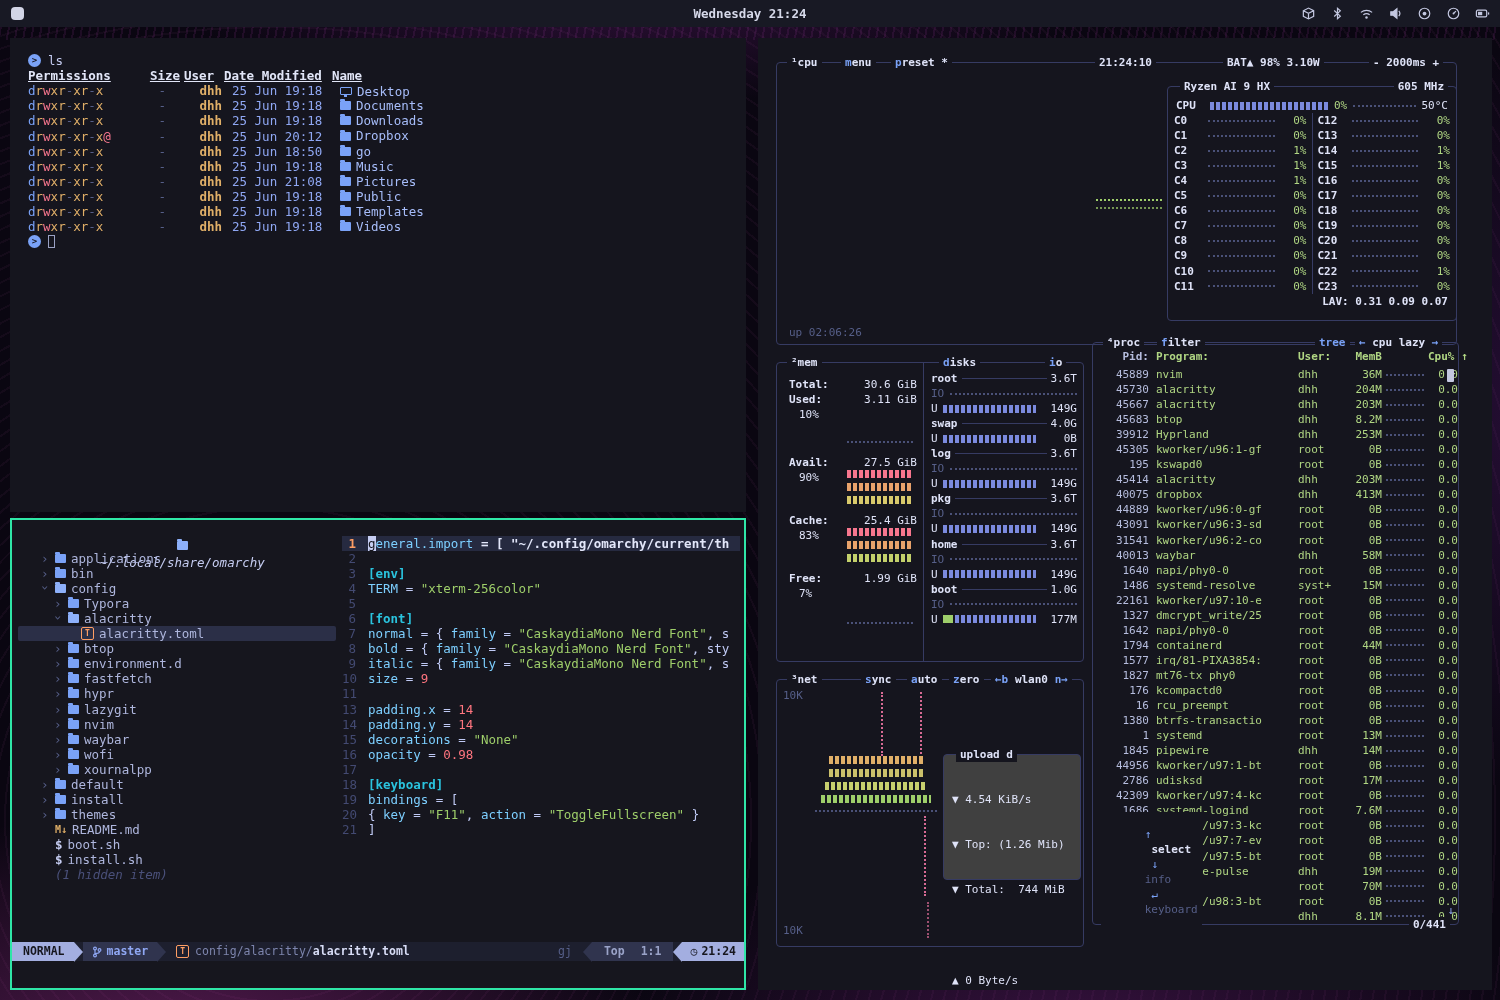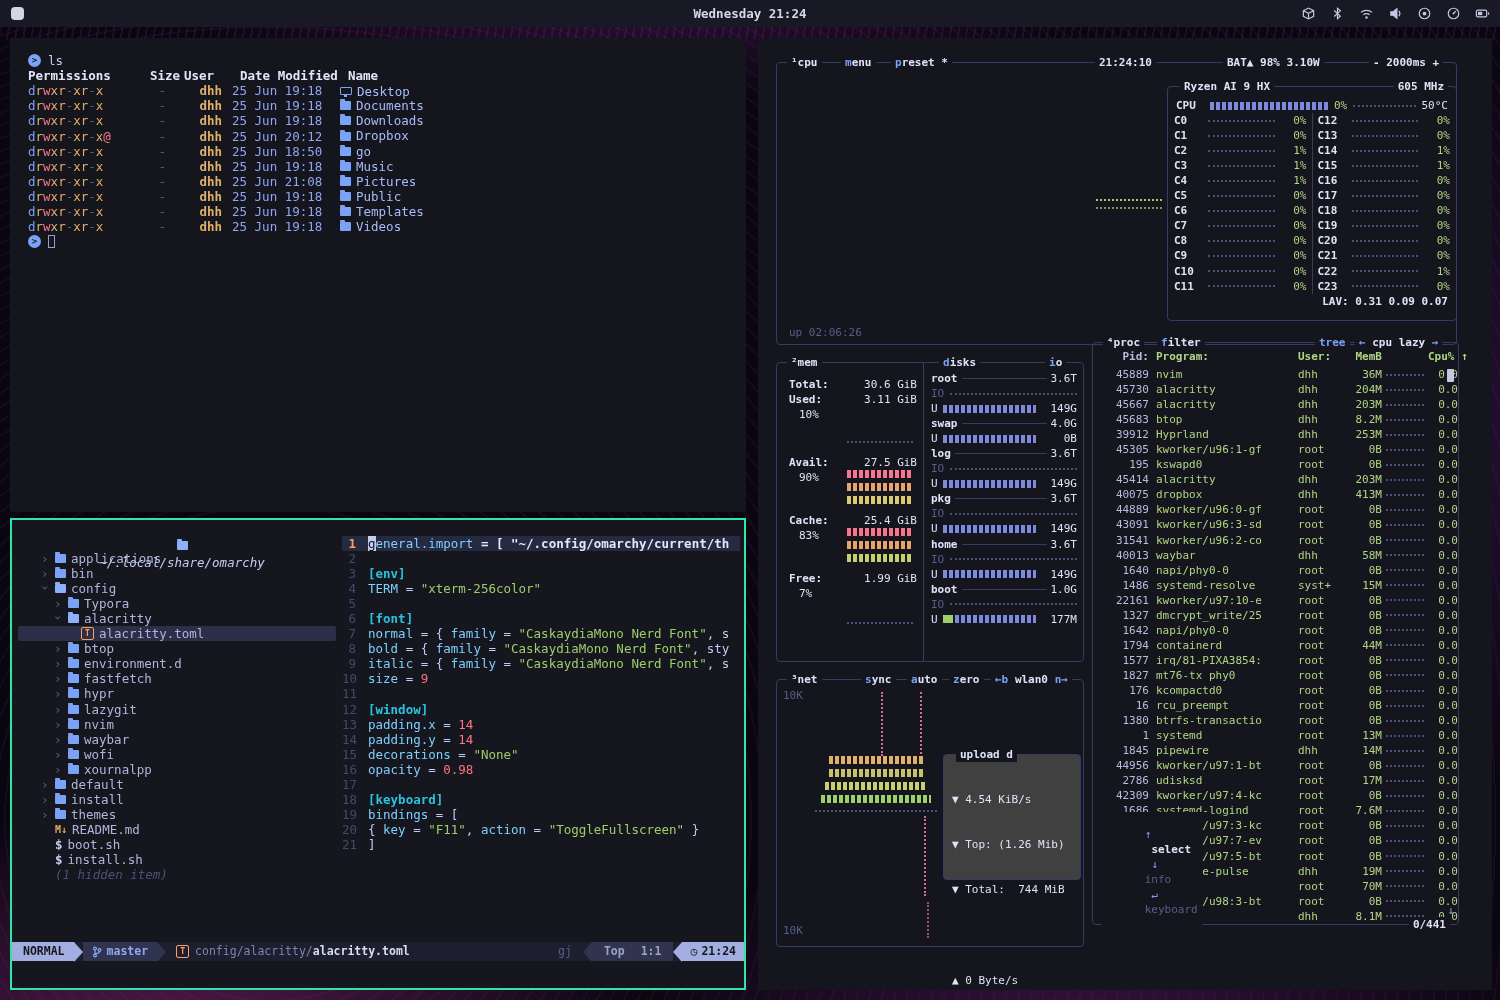--- a/index.html
+++ b/index.html
@@ -29,21 +29,21 @@
 #ls-term{left:10px;top:38px;width:736px;height:474px;padding:15px 0 0 18px;font-size:12.5px;line-height:15.1px}
 #nvim{left:10px;top:518px;width:736px;height:472px;background:#16161e;border:2px solid #2fe6a7;font-size:12.5px;line-height:15.05px}
 #btop{left:758px;top:38px;width:734px;height:952px;font-size:11px;line-height:15.05px}
 
 .lsrow{display:flex;height:15.1px;align-items:baseline;white-space:pre}
 .col-perm{width:114px}
 .col-size{width:24px;text-align:right}
 .col-user{width:40px;margin-left:16px;text-align:right}
 .col-date{width:100px;margin-left:10px}
 .col-name{margin-left:8px;display:flex;align-items:center;gap:5px}
-.hdr span{color:#e2e6f8;font-weight:bold;}
+.hdr span{color:#e2e6f8;font-weight:bold;text-decoration:underline}
 .c-blue{color:#7aa2f7}.c-yel{color:#e0af68}.c-red{color:#f7768e}.c-dim{color:#565f89}
 .u-user{color:#e0af68;font-weight:bold}
 .d-date{color:#8fa7f3}
 .n-name{color:#a7bdfa}
 .promptrow{display:flex;align-items:center;gap:7px;height:15.1px}
 .picon{width:13px;height:13px;border-radius:50%;background:#7aa2f7;color:#15151e;font-size:9px;font-weight:bold;
   display:inline-flex;align-items:center;justify-content:center;flex:none}
 .curs{width:7px;height:13px;border:1px solid #9aa1c4;display:inline-block}
 .ic-fo{width:11px;height:9px;background:#7aa2f7;border-radius:1px;position:relative;display:inline-block;flex:none}
 .ic-fo::before{content:"";position:absolute;top:-2px;left:0;width:5px;height:2px;background:inherit;border-radius:1px 1px 0 0}
@@ -164,21 +164,21 @@
 
 <div id="ls-term" class="win">
   <div class="promptrow">
     <span class="picon">&gt;</span>
     <span>ls</span>
   </div>
   <div class="lsrow hdr">
     <span class="col-perm">Permissions</span>
     <span class="col-size" style="width:38px">Size</span>
     <span class="col-user" style="width:40px;text-align:left;margin-left:4px">User</span>
-    <span class="col-date" style="margin-left:16px">Date Modified</span>
+    <span class="col-date" style="margin-left:0">Date Modified</span>
     <span style="margin-left:8px">Name</span>
   </div>
   <div id="ls-rows">
       <div class="lsrow"><span class="col-perm"><span class="c-blue">d</span><span class="c-yel">r</span><span class="c-red">w</span><span class="c-yel">x</span><span class="c-yel">r</span><span class="c-dim">-</span><span class="c-yel">x</span><span class="c-yel">r</span><span class="c-dim">-</span><span class="c-yel">x</span></span><span class="col-size c-dim">-</span><span class="col-user u-user">dhh</span><span class="col-date d-date">25 Jun 19:18</span><span class="col-name"><span class="ic-mon"></span><span class="n-name">Desktop</span></span></div>
       <div class="lsrow"><span class="col-perm"><span class="c-blue">d</span><span class="c-yel">r</span><span class="c-red">w</span><span class="c-yel">x</span><span class="c-yel">r</span><span class="c-dim">-</span><span class="c-yel">x</span><span class="c-yel">r</span><span class="c-dim">-</span><span class="c-yel">x</span></span><span class="col-size c-dim">-</span><span class="col-user u-user">dhh</span><span class="col-date d-date">25 Jun 19:18</span><span class="col-name"><span class="ic-fo"></span><span class="n-name">Documents</span></span></div>
       <div class="lsrow"><span class="col-perm"><span class="c-blue">d</span><span class="c-yel">r</span><span class="c-red">w</span><span class="c-yel">x</span><span class="c-yel">r</span><span class="c-dim">-</span><span class="c-yel">x</span><span class="c-yel">r</span><span class="c-dim">-</span><span class="c-yel">x</span></span><span class="col-size c-dim">-</span><span class="col-user u-user">dhh</span><span class="col-date d-date">25 Jun 19:18</span><span class="col-name"><span class="ic-fo"></span><span class="n-name">Downloads</span></span></div>
       <div class="lsrow"><span class="col-perm"><span class="c-blue">d</span><span class="c-yel">r</span><span class="c-red">w</span><span class="c-yel">x</span><span class="c-yel">r</span><span class="c-dim">-</span><span class="c-yel">x</span><span class="c-yel">r</span><span class="c-dim">-</span><span class="c-yel">x</span><span class="c-red">@</span></span><span class="col-size c-dim">-</span><span class="col-user u-user">dhh</span><span class="col-date d-date">25 Jun 20:12</span><span class="col-name"><span class="ic-fo"></span><span class="n-name">Dropbox</span></span></div>
       <div class="lsrow"><span class="col-perm"><span class="c-blue">d</span><span class="c-yel">r</span><span class="c-red">w</span><span class="c-yel">x</span><span class="c-yel">r</span><span class="c-dim">-</span><span class="c-yel">x</span><span class="c-yel">r</span><span class="c-dim">-</span><span class="c-yel">x</span></span><span class="col-size c-dim">-</span><span class="col-user u-user">dhh</span><span class="col-date d-date">25 Jun 18:50</span><span class="col-name"><span class="ic-fo"></span><span class="n-name">go</span></span></div>
       <div class="lsrow"><span class="col-perm"><span class="c-blue">d</span><span class="c-yel">r</span><span class="c-red">w</span><span class="c-yel">x</span><span class="c-yel">r</span><span class="c-dim">-</span><span class="c-yel">x</span><span class="c-yel">r</span><span class="c-dim">-</span><span class="c-yel">x</span></span><span class="col-size c-dim">-</span><span class="col-user u-user">dhh</span><span class="col-date d-date">25 Jun 19:18</span><span class="col-name"><span class="ic-fo"></span><span class="n-name">Music</span></span></div>
       <div class="lsrow"><span class="col-perm"><span class="c-blue">d</span><span class="c-yel">r</span><span class="c-red">w</span><span class="c-yel">x</span><span class="c-yel">r</span><span class="c-dim">-</span><span class="c-yel">x</span><span class="c-yel">r</span><span class="c-dim">-</span><span class="c-yel">x</span></span><span class="col-size c-dim">-</span><span class="col-user u-user">dhh</span><span class="col-date d-date">25 Jun 21:08</span><span class="col-name"><span class="ic-fo"></span><span class="n-name">Pictures</span></span></div>
@@ -223,21 +223,20 @@
       <div class="cline"><span class="gut">2</span></div>
       <div class="cline"><span class="gut">3</span><span class="s-h">[env]</span></div>
       <div class="cline"><span class="gut">4</span><span class="s-k">TERM</span><span class="s-p"> = </span><span class="s-s">"xterm-256color"</span></div>
       <div class="cline"><span class="gut">5</span></div>
       <div class="cline"><span class="gut">6</span><span class="s-h">[font]</span></div>
       <div class="cline"><span class="gut">7</span><span class="s-k">normal</span><span class="s-p"> = { </span><span class="s-k">family</span><span class="s-p"> = </span><span class="s-s">"CaskaydiaMono Nerd Font"</span><span class="s-p">, s</span></div>
       <div class="cline"><span class="gut">8</span><span class="s-k">bold</span><span class="s-p"> = { </span><span class="s-k">family</span><span class="s-p"> = </span><span class="s-s">"CaskaydiaMono Nerd Font"</span><span class="s-p">, sty</span></div>
       <div class="cline"><span class="gut">9</span><span class="s-k">italic</span><span class="s-p"> = { </span><span class="s-k">family</span><span class="s-p"> = </span><span class="s-s">"CaskaydiaMono Nerd Font"</span><span class="s-p">, s</span></div>
       <div class="cline"><span class="gut">10</span><span class="s-k">size</span><span class="s-p"> = </span><span class="s-n">9</span></div>
       <div class="cline"><span class="gut">11</span></div>
-      <div class="cline"><span class="gut">12</span><span class="s-h">[window]</span></div>
       <div class="cline"><span class="gut">13</span><span class="s-k">padding.x</span><span class="s-p"> = </span><span class="s-n">14</span></div>
       <div class="cline"><span class="gut">14</span><span class="s-k">padding.y</span><span class="s-p"> = </span><span class="s-n">14</span></div>
       <div class="cline"><span class="gut">15</span><span class="s-k">decorations</span><span class="s-p"> = </span><span class="s-s">"None"</span></div>
       <div class="cline"><span class="gut">16</span><span class="s-k">opacity</span><span class="s-p"> = </span><span class="s-n">0.98</span></div>
       <div class="cline"><span class="gut">17</span></div>
       <div class="cline"><span class="gut">18</span><span class="s-h">[keyboard]</span></div>
       <div class="cline"><span class="gut">19</span><span class="s-k">bindings</span><span class="s-p"> = [</span></div>
       <div class="cline"><span class="gut">20</span><span class="s-p">{ </span><span class="s-k">key</span><span class="s-p"> = </span><span class="s-s">"F11"</span><span class="s-p">, </span><span class="s-k">action</span><span class="s-p"> = </span><span class="s-s">"ToggleFullscreen"</span><span class="s-p"> }</span></div>
       <div class="cline"><span class="gut">21</span><span class="s-p">]</span></div>
     </div>

